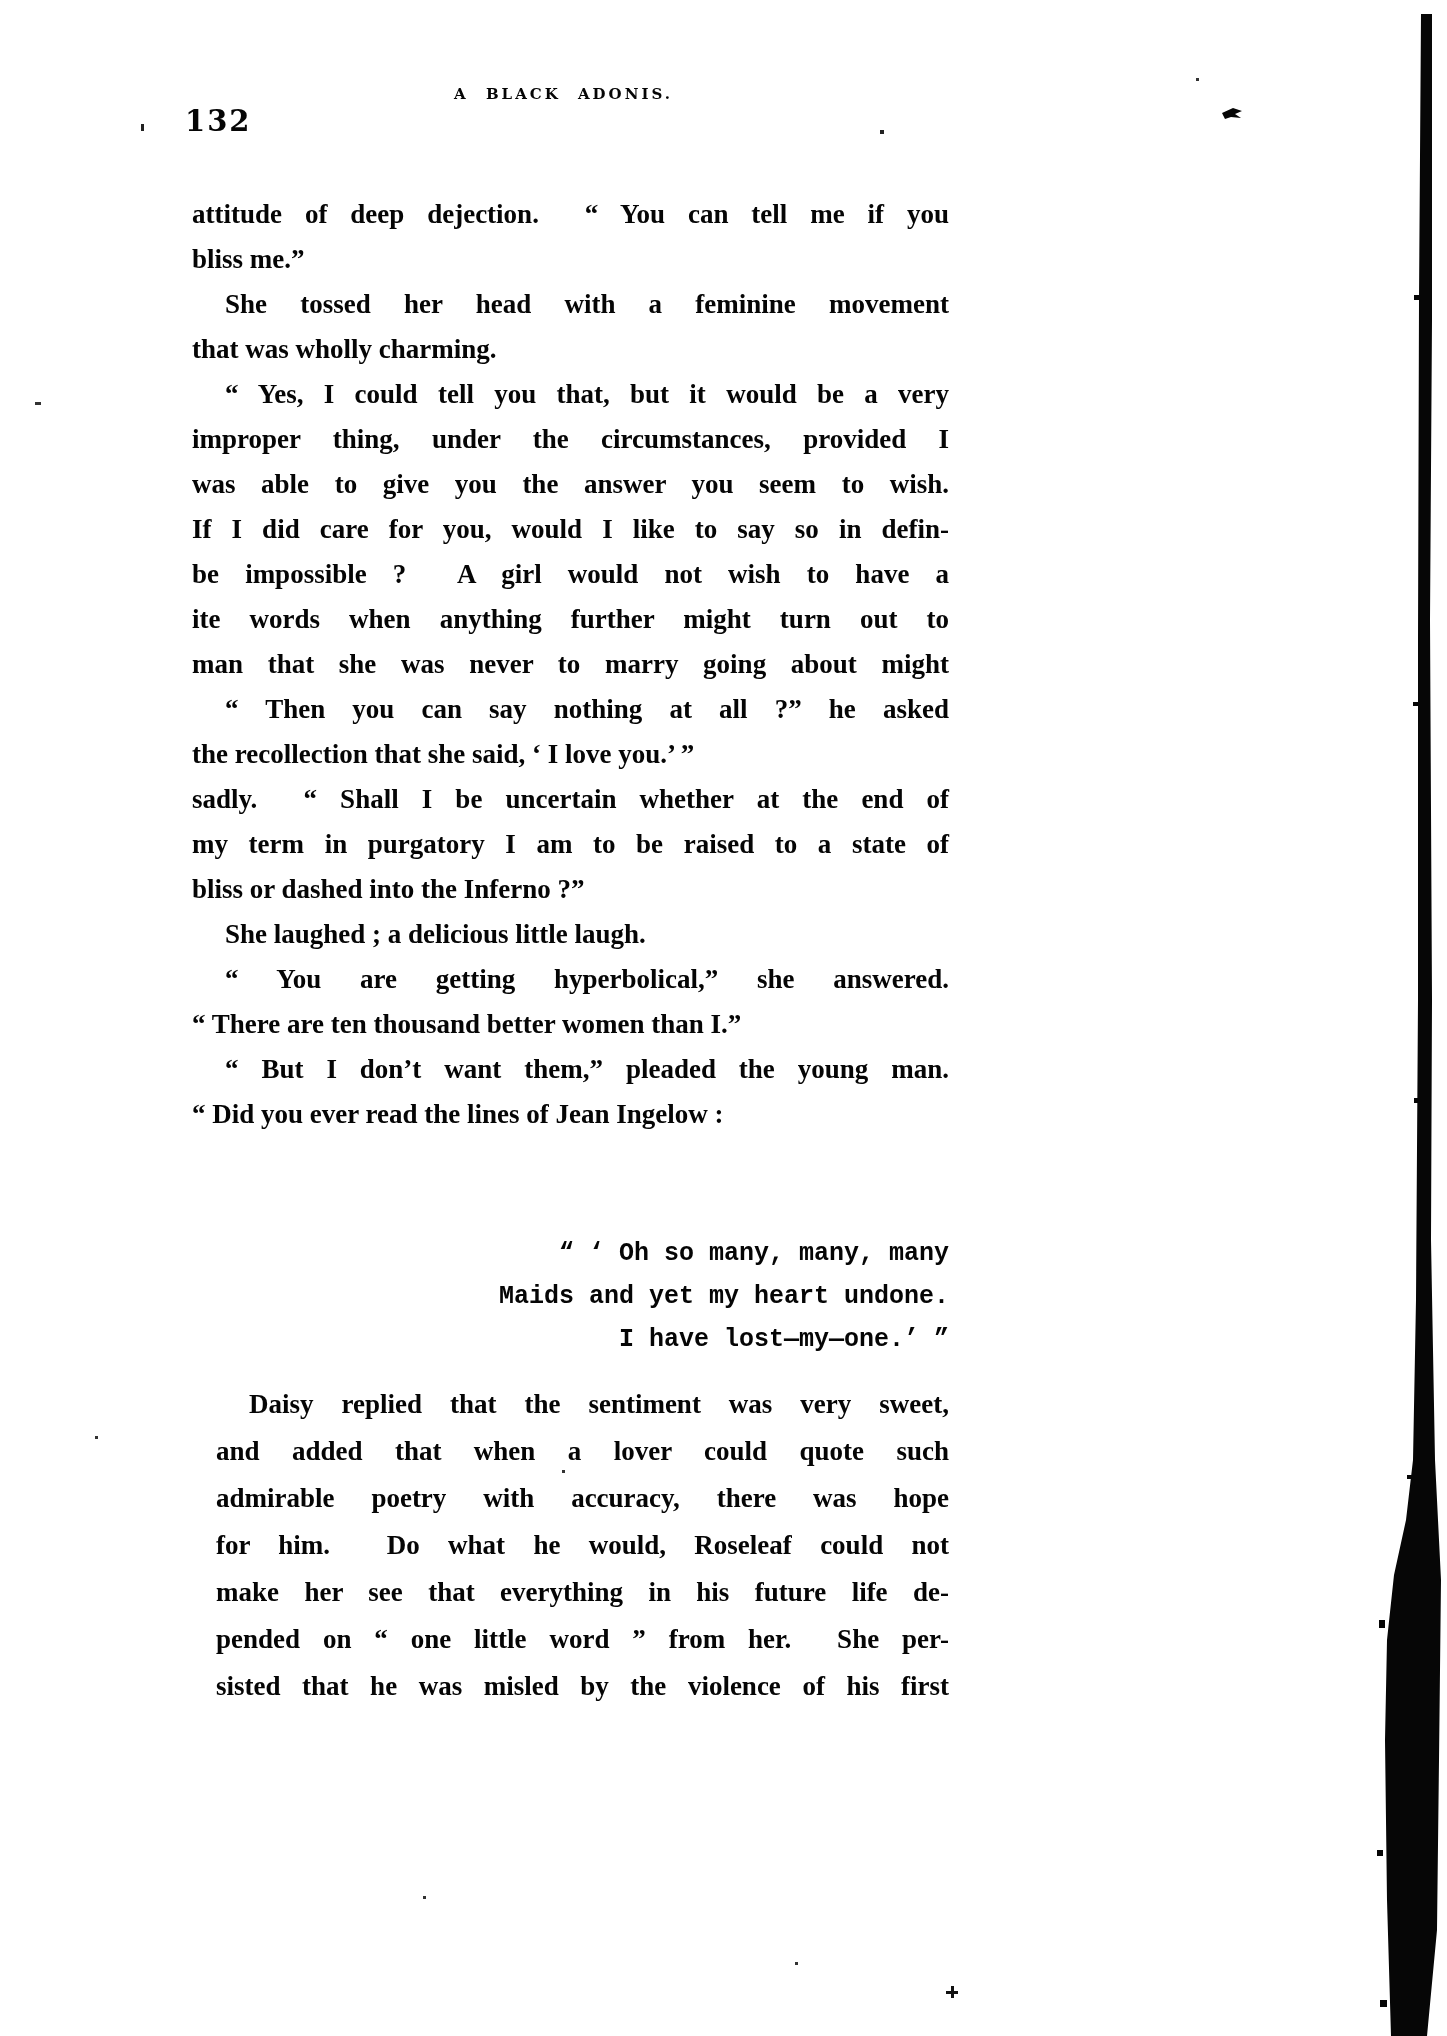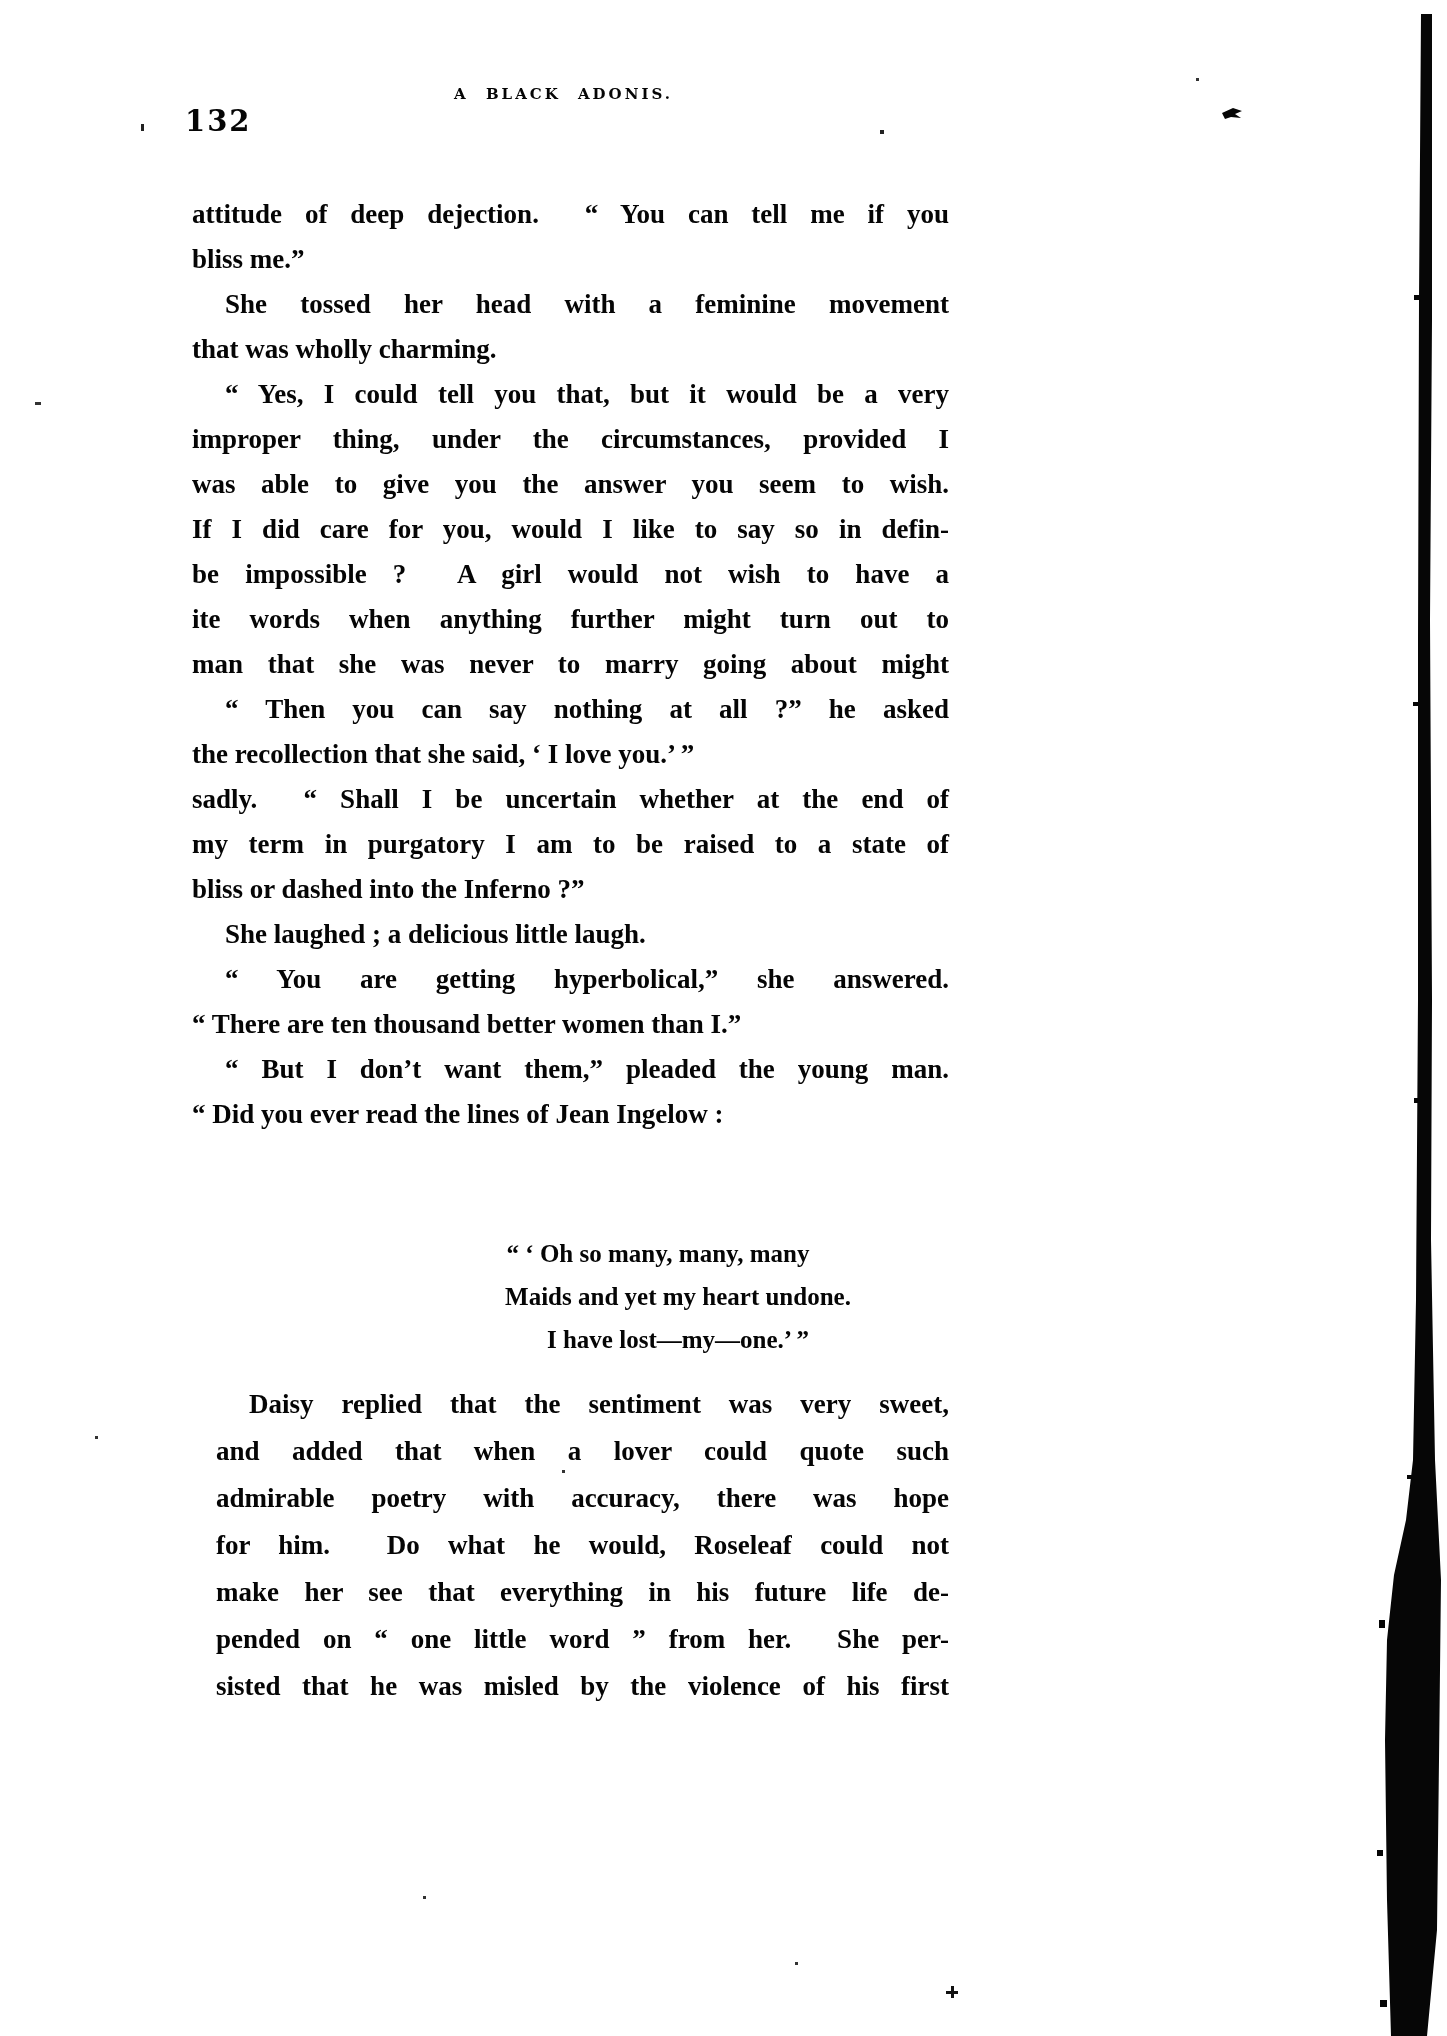--- a/index.html
+++ b/index.html
@@ -36,21 +36,21 @@
     text-align-last:left;
     white-space:normal;
   }
   .line.j{text-align-last:justify;}
   .line.in{padding-left:33px;}
   .line.lh2{line-height:47px;margin-left:24px;}
   .poem{
     margin:95px 0 20px 175px;
     font-size:25px;line-height:43px;
   }
-  .pline{text-align:center;}
+  .pline{text-align:right;font-family:Liberation Mono, monospace;}
   .pline.pind{padding-left:40px;}
   .artifacts{position:absolute;left:0;top:0;pointer-events:none;}
 </style>
 </head>
 <body>
 
 <div class="page">
 
   <div class="header">
     <span class="pagenum">132</span>

